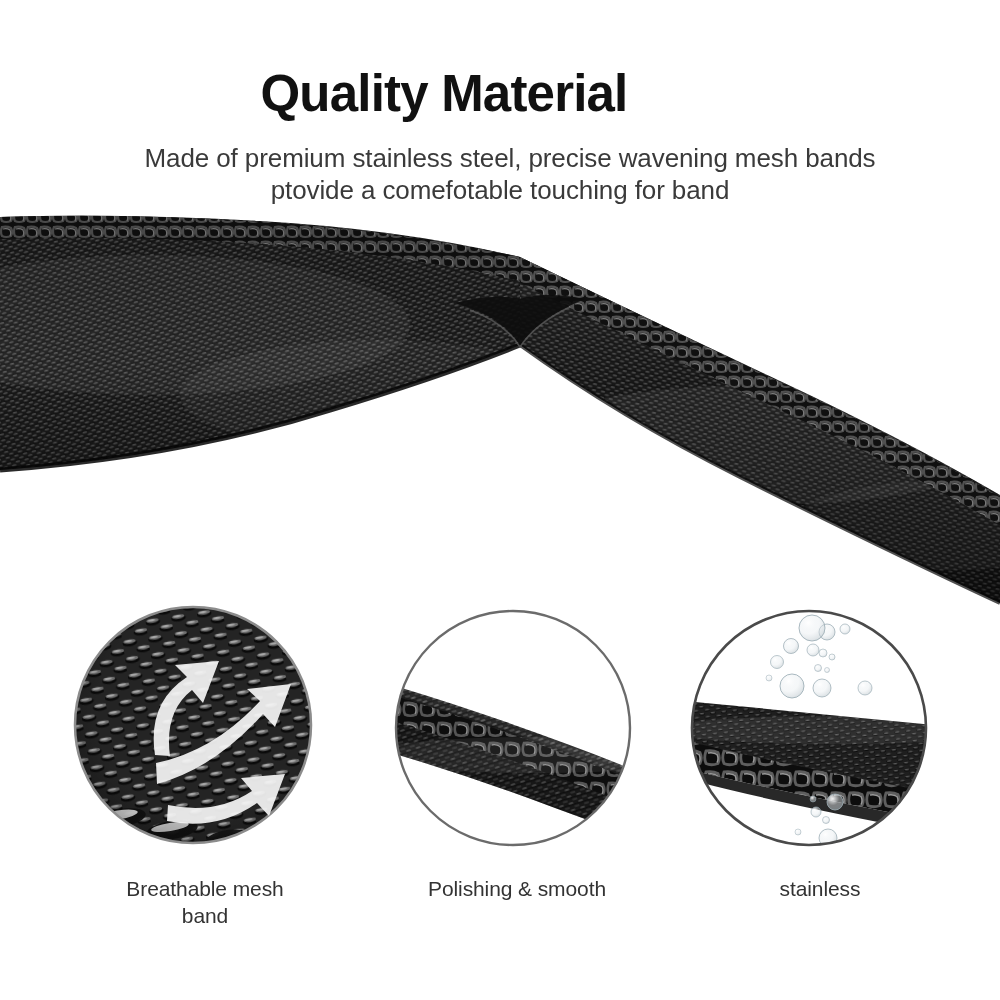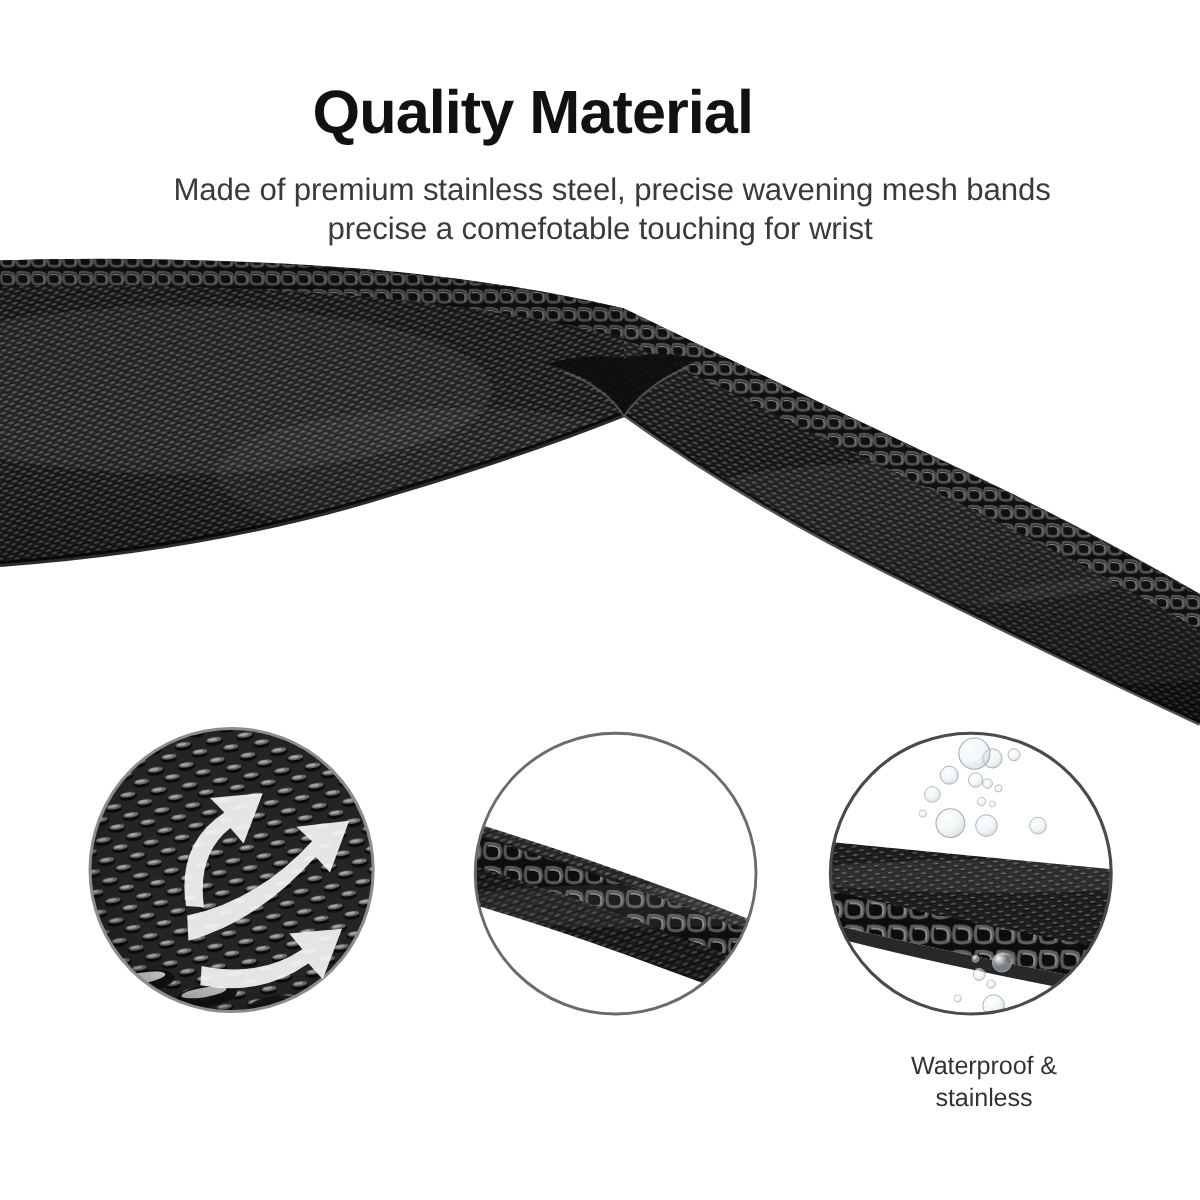--- a/index.html
+++ b/index.html
@@ -49,21 +49,21 @@
   #feat1 .caption { left:-5px;  top:295px; }
   #feat2 .caption { left:-18px; top:295px; }
   #feat3 .caption { left:-15px; top:295px; }
 </style>
 </head>
 <body>
 
 <div id="header">
   <div id="title">Quality Material</div>
   <div id="sub1" class="sub-line">Made of premium stainless steel, precise wavening mesh bands</div>
-  <div id="sub2" class="sub-line">precise a comefotable touching for wrist</div>
+  <div id="sub2" class="sub-line">ptovide a comefotable touching for band</div>
 </div>
 
 <div id="hero">
   <svg viewBox="0 0 1000 420" xmlns="http://www.w3.org/2000/svg">
     <defs>
 
       <pattern id="meshFine" width="9" height="6" patternUnits="userSpaceOnUse" patternTransform="rotate(-14)">
         <rect width="9" height="6" fill="#1b1b1b"></rect>
         <ellipse cx="2.4" cy="2" rx="2.5" ry="1.25" fill="#3a3a3a"></ellipse>
         <ellipse cx="6.9" cy="5" rx="2.5" ry="1.25" fill="#3a3a3a"></ellipse>
@@ -187,20 +187,24 @@
       </g>
       <circle cx="133" cy="145" r="118" fill="none" stroke="#8c8c8c" stroke-width="2.5"></circle>
 
       <g fill="#f4f4f4" opacity="0.93">
         <path d="M95 175 q-8 -52 32 -78 l-12 -12 l44 -4 l-16 42 l-11 -13 q-28 22 -22 66 Z"></path>
         <path d="M96 183 q58 -12 104 -62 l-13 -12 l44 -5 l-16 43 l-12 -13 q-48 54 -106 70 Z"></path>
         <path d="M108 225 q48 10 84 -14 l-11 -13 l44 -4 l-16 42 l-12 -13 q-40 28 -90 18 Z"></path>
       </g>
     </svg>
   </div>
+  <div class="caption">
+    <div>Breathable mesh</div>
+    <div>band</div>
+  </div>
 </div>
 
 <div class="feature" id="feat2">
   <div class="circle-wrap">
     <svg width="290" height="290" viewBox="0 0 290 290" xmlns="http://www.w3.org/2000/svg">
       <defs>
         <clipPath id="c2clip">
             <circle cx="128" cy="148" r="117"></circle>
           </clipPath>
         <pattern id="meshSide2" width="10" height="7" patternUnits="userSpaceOnUse" patternTransform="rotate(-17)">
@@ -224,20 +228,21 @@
 
         <path d="M-10 108 Q80 134 182 172 Q242 194 300 220 L300 248 Q240 222 180 200 Q80 162 -10 136 Z" fill="url(#linkRow2)"></path>
 
         <path d="M-10 100 Q80 126 182 164 Q242 186 300 212 L300 222 Q240 196 180 174 Q80 136 -10 110 Z" fill="url(#meshSide2)" opacity="0.95"></path>
         <ellipse cx="150" cy="175" rx="170" ry="18" fill="#ffffff" opacity="0.07"></ellipse>
       </g>
       <circle cx="128" cy="148" r="117" fill="none" stroke="#6b6b6b" stroke-width="2.4"></circle>
     </svg>
   </div>
   <div class="caption">
+    <div>Polishing &amp; smooth</div>
   </div>
 </div>
 
 <div class="feature" id="feat3">
   <div class="circle-wrap">
     <svg width="290" height="290" viewBox="0 0 290 290" xmlns="http://www.w3.org/2000/svg">
       <defs>
         <clipPath id="c3clip">
             <circle cx="124" cy="148" r="117"></circle>
           </clipPath>
@@ -290,16 +295,15 @@
           <circle cx="128" cy="219" r="3" fill="url(#dropG)" stroke="#9fb0b8" stroke-width="0.5"></circle>
           <circle cx="141" cy="240" r="3.5" fill="url(#dropG)" stroke="#9fb0b8" stroke-width="0.6"></circle>
           <circle cx="143" cy="258" r="9" fill="url(#dropG)" stroke="#9fb0b8" stroke-width="0.8"></circle>
           <circle cx="113" cy="252" r="3" fill="url(#dropG)" stroke="#9fb0b8" stroke-width="0.5"></circle>
         </g>
       </g>
       <circle cx="124" cy="148" r="117" fill="none" stroke="#4a4a4a" stroke-width="2.6"></circle>
     </svg>
   </div>
   <div class="caption">
-    <div>Waterproof &amp;</div>
     <div>stainless</div>
   </div>
 </div>
 
 </body></html>

